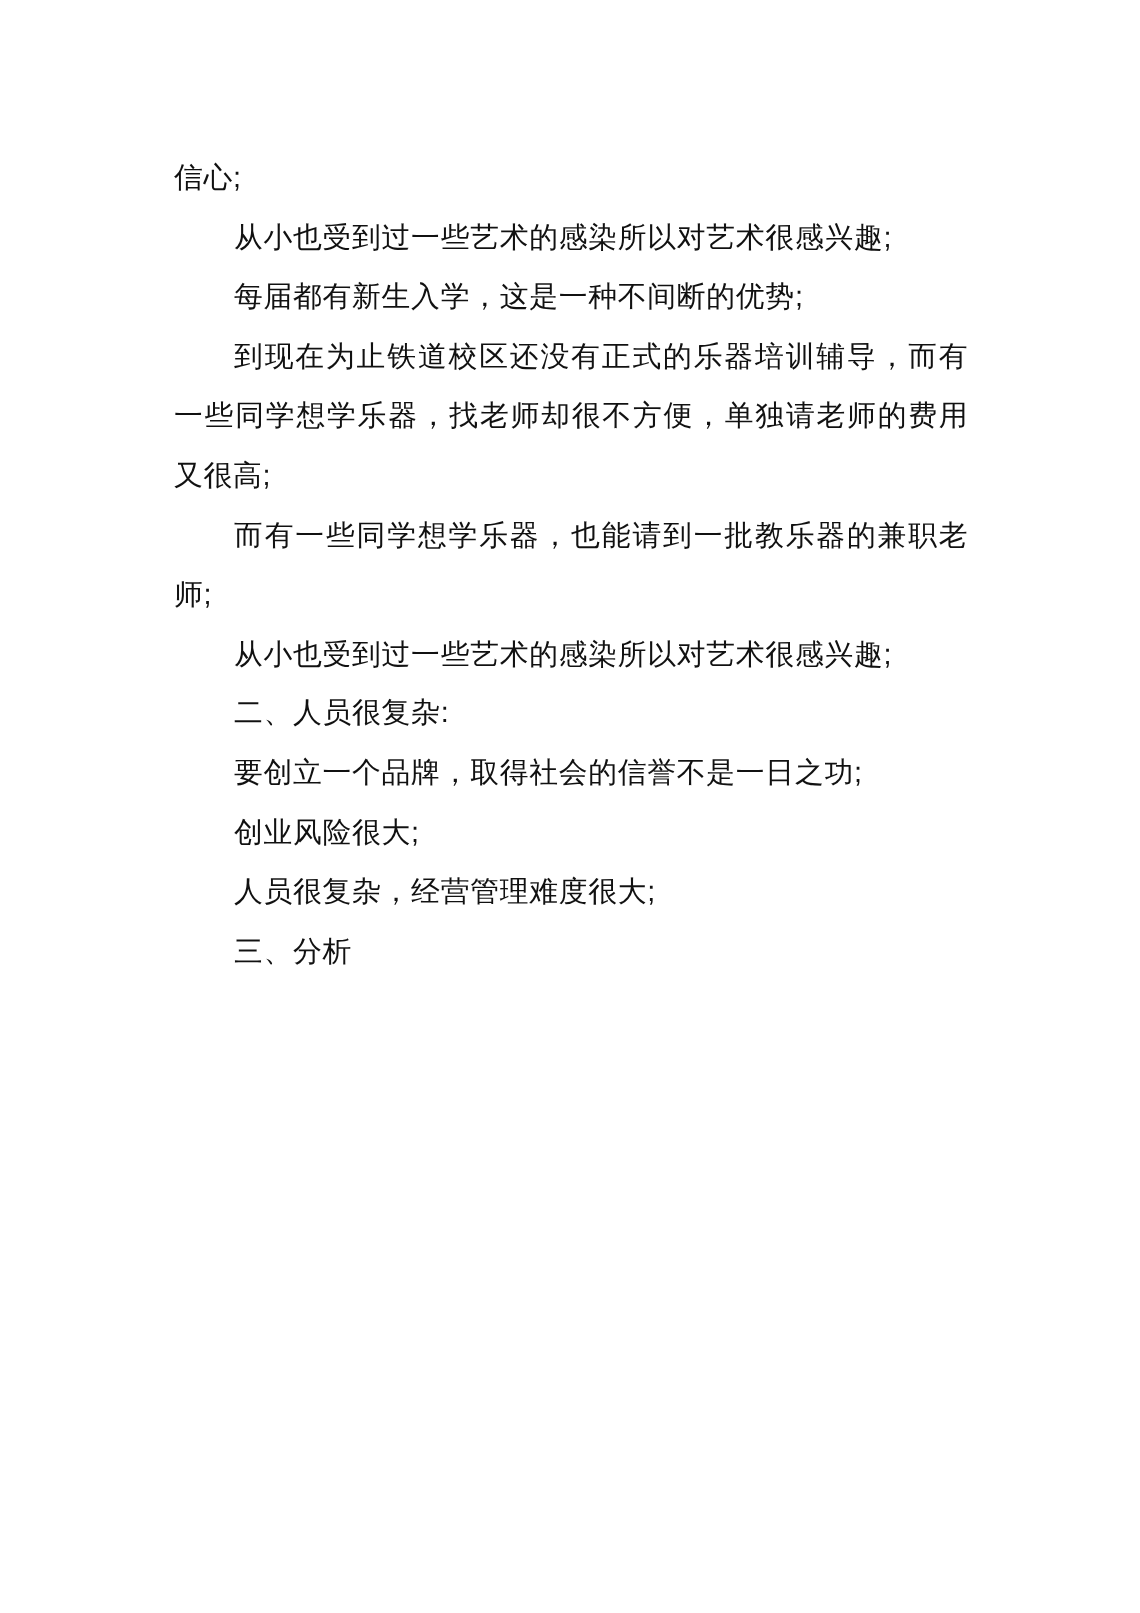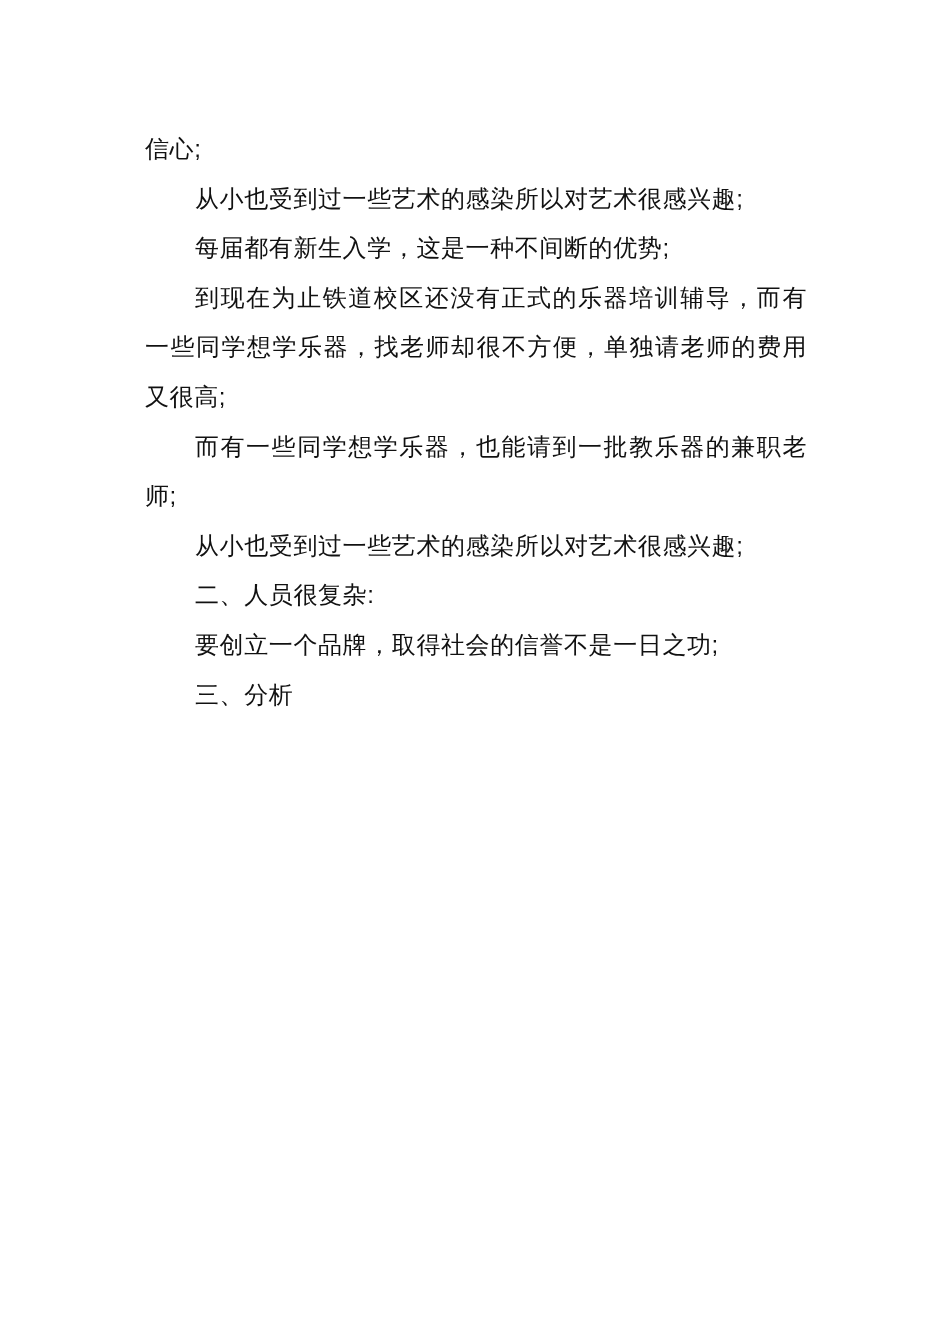--- a/index.html
+++ b/index.html
@@ -23,14 +23,16 @@
 
 <div class="page">
   <p class="para">信心;</p>
   <p class="para indent">从小也受到过一些艺术的感染所以对艺术很感兴趣;</p>
   <p class="para indent">每届都有新生入学，这是一种不间断的优势;</p>
   <p class="para indent">到现在为止铁道校区还没有正式的乐器培训辅导，而有一些同学想学乐器，找老师却很不方便，单独请老师的费用又很高;</p>
   <p class="para indent">而有一些同学想学乐器，也能请到一批教乐器的兼职老师;</p>
   <p class="para indent">从小也受到过一些艺术的感染所以对艺术很感兴趣;</p>
   <p class="para indent">二、人员很复杂:</p>
   <p class="para indent">要创立一个品牌，取得社会的信誉不是一日之功;</p>
+  <p class="para indent">创业风险很大;</p>
+  <p class="para indent">人员很复杂，经营管理难度很大;</p>
   <p class="para indent">三、分析</p>
 </div>
 
 </body></html>

